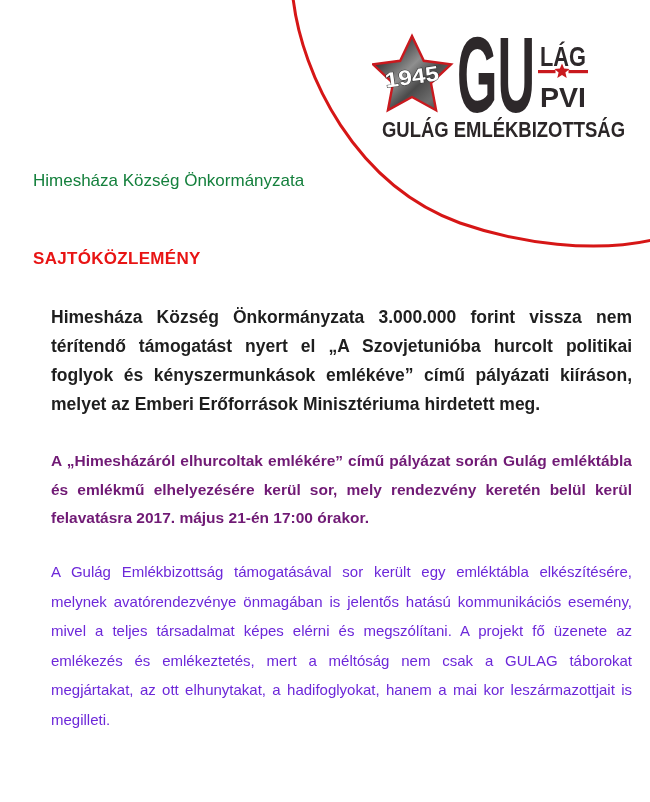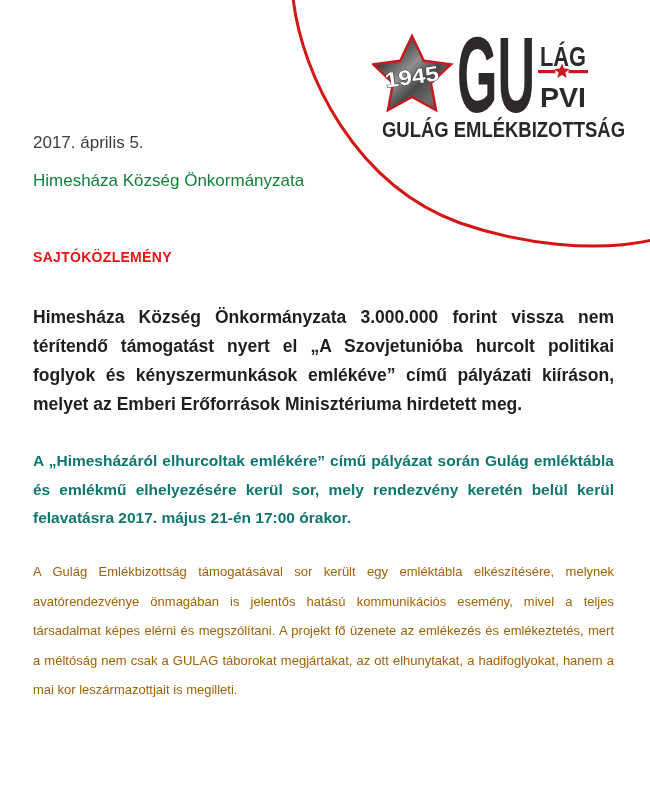--- a/index.html
+++ b/index.html
@@ -6,27 +6,27 @@
   .page{
     position:relative;width:650px;height:802px;background:#ffffff;
     overflow:hidden;font-family:"Liberation Sans",sans-serif;
   }
   .curve-svg{position:absolute;left:0;top:0;width:650px;height:802px;pointer-events:none;}
   .logo-svg{position:absolute;left:372px;top:28px;width:260px;height:115px;}
   .txt{position:absolute;white-space:pre-wrap;}
   .date-line{left:33px;top:133px;font-size:17px;color:#3d3d3d;}
   .org-line{left:33px;top:171px;font-size:17px;color:#15803d;}
   .title-line{
-    left:33px;top:249px;margin:0;font-size:14px;font-weight:bold;
+    left:33px;top:249px;margin:0;font-size:17px;font-weight:bold;
     color:#e81414;letter-spacing:0.3px;
   }
-  p.para{position:absolute;left:33px;width:581px;margin:0;text-align:justify;}
+  p.para{position:absolute;left:51px;width:581px;margin:0;text-align:justify;}
   .p1{top:303px;font-size:17.5px;font-weight:bold;line-height:29px;color:#1e1e1e;}
-  .p2{top:447px;font-size:15.5px;font-weight:bold;line-height:28.5px;color:#0f766e;}
-  .p3{top:557px;font-size:13px;font-weight:normal;line-height:29.5px;color:#a16207;}
+  .p2{top:447px;font-size:15.5px;font-weight:bold;line-height:28.5px;color:#701a75;}
+  .p3{top:557px;font-size:15px;font-weight:normal;line-height:29.5px;color:#6d28d9;}
   .footer-line{position:absolute;right:36px;top:764px;font-size:13px;color:#3d3d3d;}
 </style>
 </head>
 <body>
 
 <div class="page">
 
   <svg class="curve-svg" viewBox="0 0 650 802" aria-hidden="true">
     <path d="M293,-2 C302,75 355,185 460,223 C520,244 595,253 652,240" fill="none" stroke="#d61616" stroke-width="3"></path>
   </svg>
@@ -56,21 +56,20 @@
       <rect x="166" y="42" width="17.5" height="3.2" fill="#c9191e"></rect>
       <path d="M190,35.5 L192.1,40.6 L197.6,41 L193.4,44.6 L194.7,50 L190,47.1 L185.3,50 L186.6,44.6 L182.4,41 L187.9,40.6 Z" fill="#c9191e"></path>
       <rect x="196.5" y="42" width="19.5" height="3.2" fill="#c9191e"></rect>
     </g>
 
     <text x="168" y="79" font-family="Liberation Sans, sans-serif" font-weight="bold" font-size="28" fill="#2d282a" textLength="46" lengthAdjust="spacingAndGlyphs">PVI</text>
 
     <text x="10" y="109" font-family="Liberation Sans, sans-serif" font-weight="bold" font-size="22.5" fill="#2b2627" textLength="243" lengthAdjust="spacingAndGlyphs">GULÁG EMLÉKBIZOTTSÁG</text>
   </svg>
 
-  <div class="txt date-line">2017. április 5.</div>
   <div class="txt org-line">Himesháza Község Önkormányzata</div>
 
   <h1 class="txt title-line">SAJTÓKÖZLEMÉNY</h1>
 
   <p class="para p1">Himesháza Község Önkormányzata 3.000.000 forint vissza nem térítendő támogatást nyert el „A Szovjetunióba hurcolt politikai foglyok és kényszermunkások emlékéve” című pályázati kiíráson, melyet az Emberi Erőforrások Minisztériuma hirdetett meg.</p>
   <p class="para p2">A „Himesházáról elhurcoltak emlékére” című pályázat során Gulág emléktábla és emlékmű elhelyezésére kerül sor, mely rendezvény keretén belül kerül felavatásra 2017. május 21-én 17:00 órakor.</p>
   <p class="para p3">A Gulág Emlékbizottság támogatásával sor került egy emléktábla elkészítésére, melynek avatórendezvénye önmagában is jelentős hatású kommunikációs esemény, mivel a teljes társadalmat képes elérni és megszólítani. A projekt fő üzenete az emlékezés és emlékeztetés, mert a méltóság nem csak a GULAG táborokat megjártakat, az ott elhunytakat, a hadifoglyokat, hanem a mai kor leszármazottjait is megilleti.</p>
 
 
 </div>

